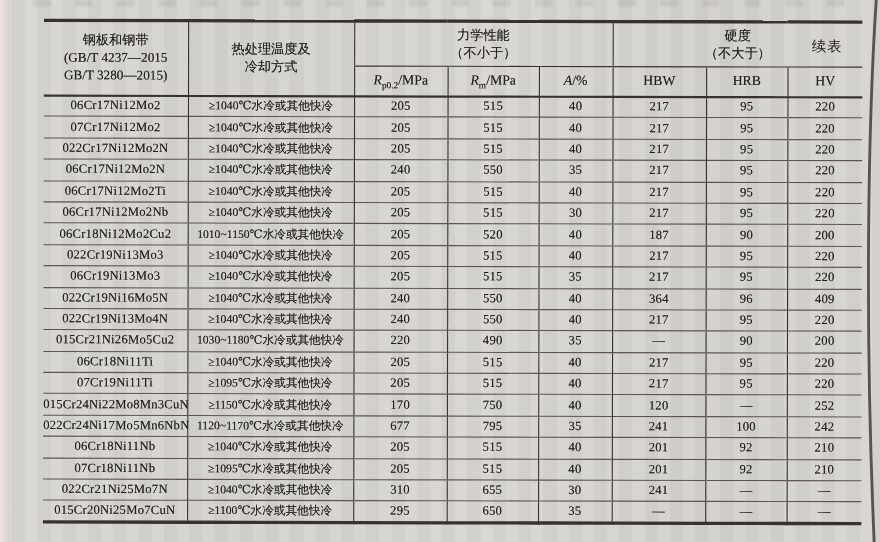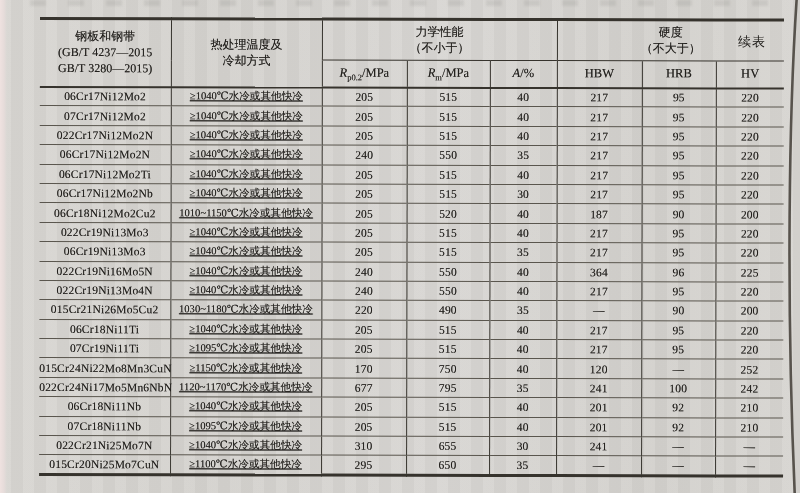--- a/index.html
+++ b/index.html
@@ -52,21 +52,21 @@
   tbody tr{height:19.4px;}
   tbody tr + tr td{border-top:1px solid var(--rowline);}
   
   .vl{border-left:1.6px solid var(--line);}
   th.zh{font-size:12px;line-height:1.3;}
   th.zh .sm{font-size:12px;text-align:center;}
   .subhead th{font-size:12.5px;}
   .it{font-style:italic;}
   sub{font-size:8.5px;line-height:0;}
   tbody td{font-size:11.5px;letter-spacing:.2px;}
-  tbody td.treat{font-size:10.6px;letter-spacing:0;white-space:nowrap;text-decoration:underline;}
+  tbody td.treat{font-size:10.6px;letter-spacing:0;white-space:nowrap;}
   .page-edge{position:absolute;left:0;top:0;pointer-events:none;}
 </style>
 </head>
 <body>
 
 <div class="page">
   <div class="left-strip"></div>
   <div class="scan-noise"></div>
 
   <div class="continued">续表</div>
@@ -204,21 +204,21 @@
             <td class="vl">220</td>
           </tr>
           <tr>
             <td>022Cr19Ni16Mo5N</td>
             <td class="vl treat">≥1040℃水冷或其他快冷</td>
             <td class="vl">240</td>
             <td class="vl">550</td>
             <td class="vl">40</td>
             <td class="vl">364</td>
             <td class="vl">96</td>
-            <td class="vl">225</td>
+            <td class="vl">409</td>
           </tr>
           <tr>
             <td>022Cr19Ni13Mo4N</td>
             <td class="vl treat">≥1040℃水冷或其他快冷</td>
             <td class="vl">240</td>
             <td class="vl">550</td>
             <td class="vl">40</td>
             <td class="vl">217</td>
             <td class="vl">95</td>
             <td class="vl">220</td>

